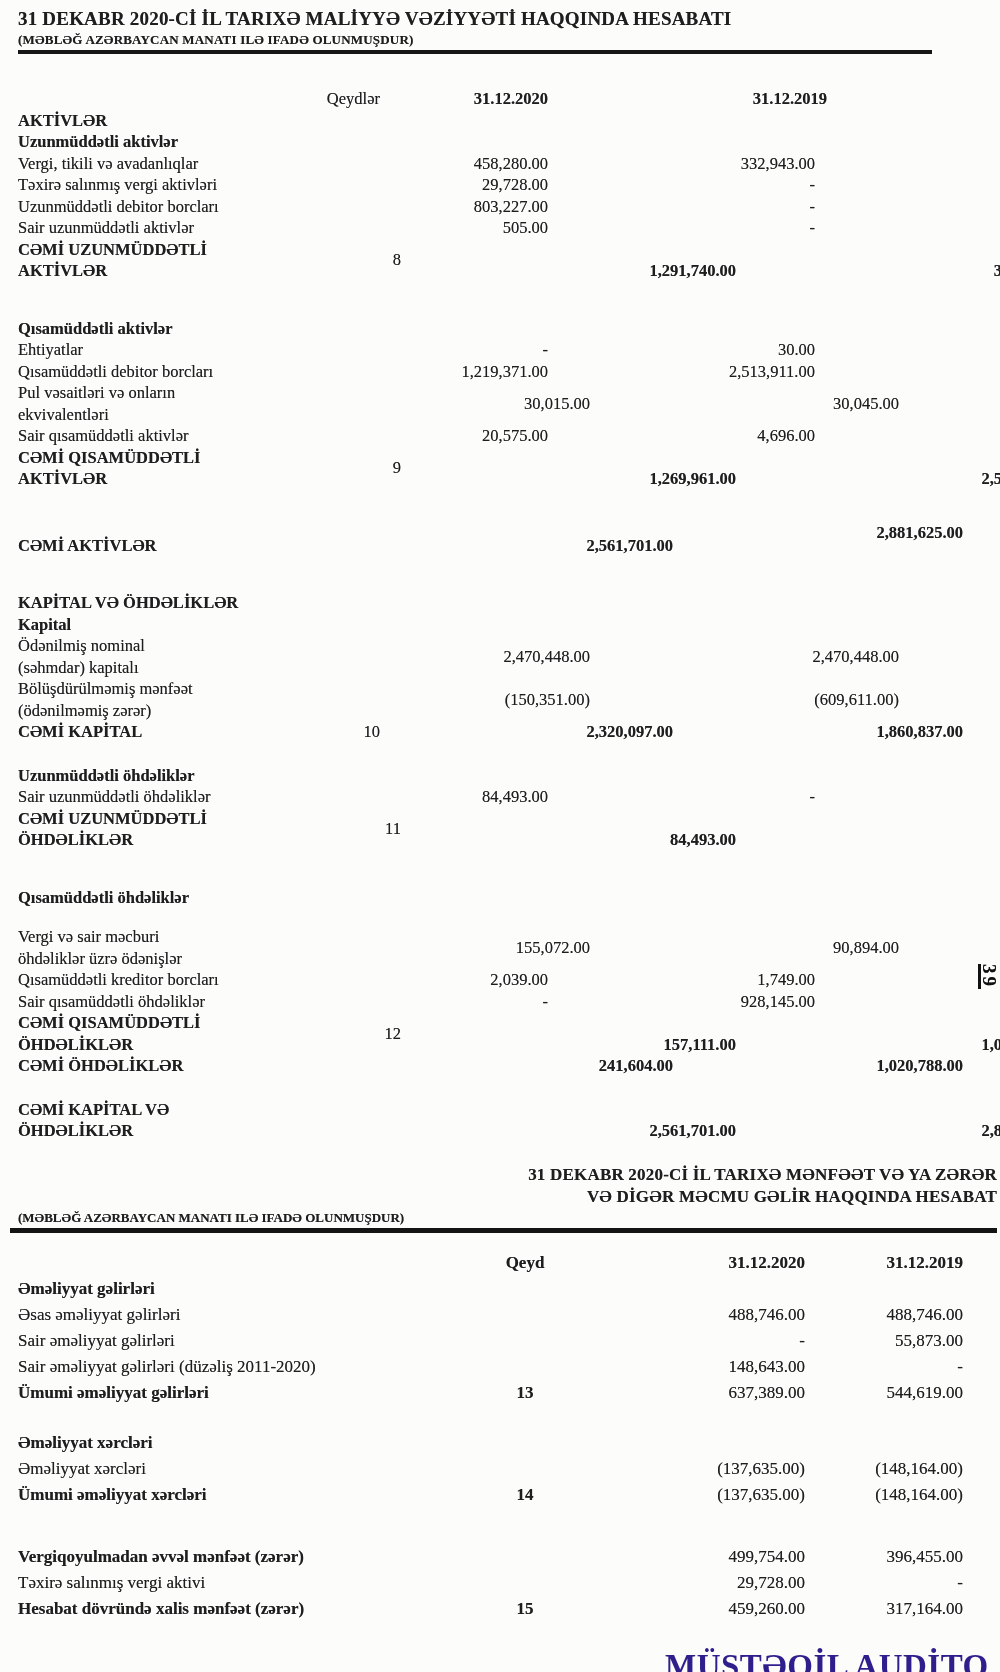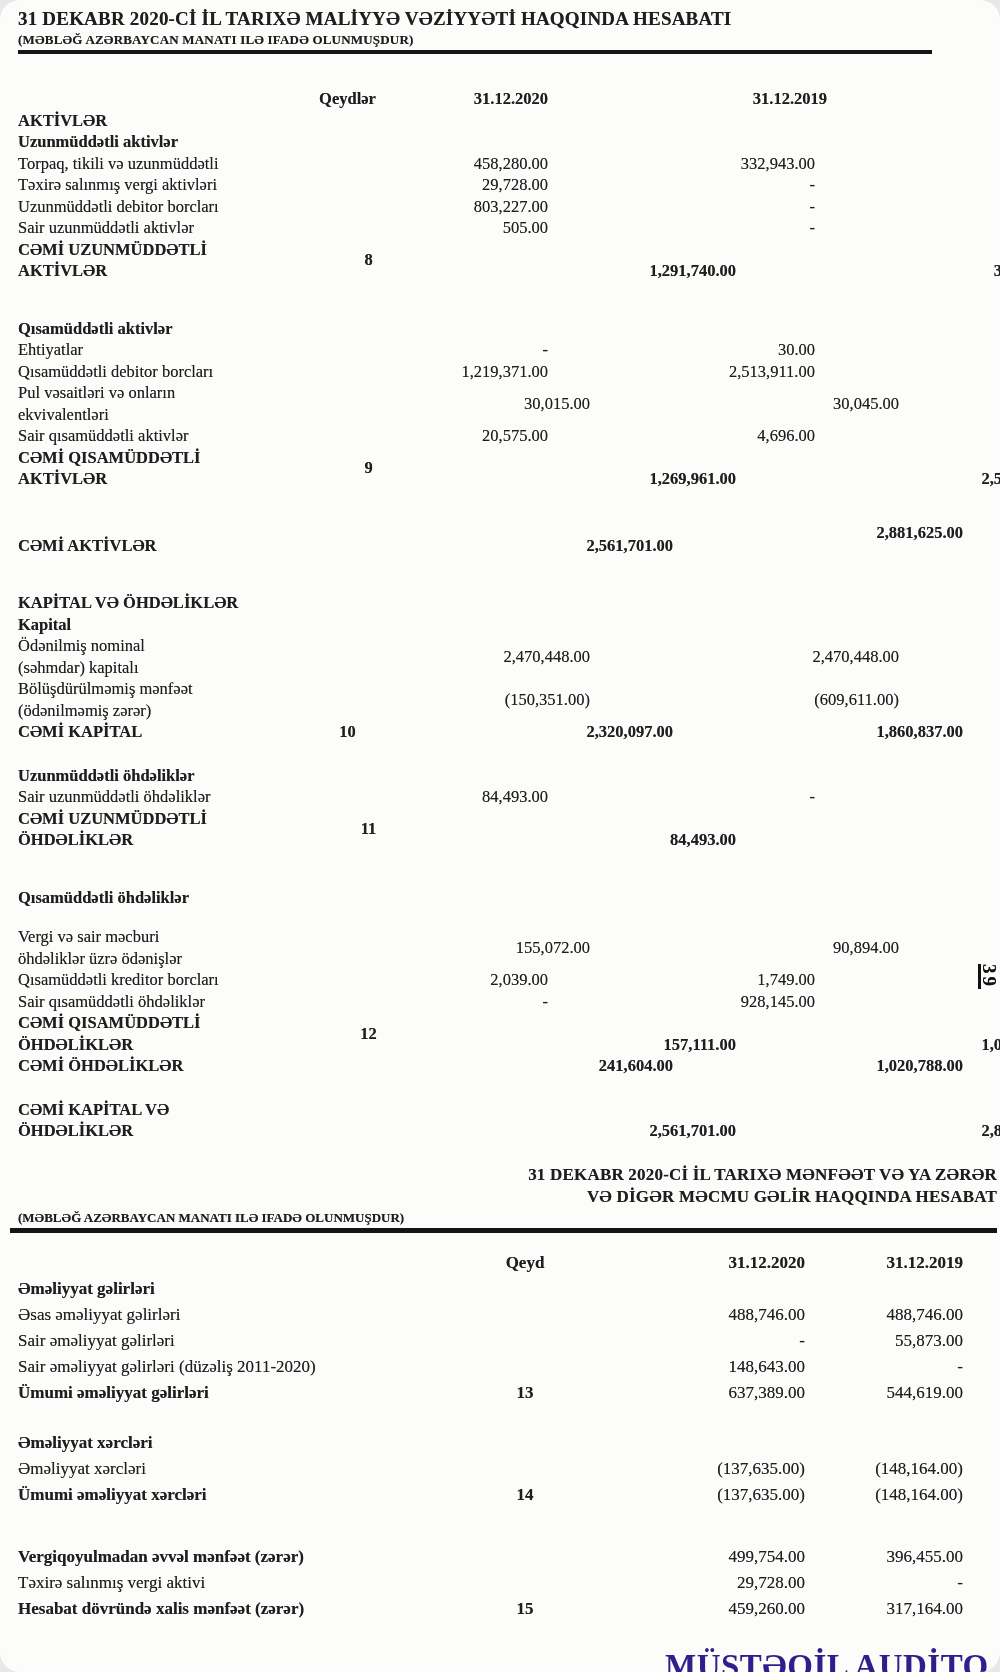--- a/index.html
+++ b/index.html
@@ -1,34 +1,33 @@
 <!DOCTYPE html>
 <html><head>
 <meta charset="utf-8">
 <style>
   html,body{margin:0;padding:0;background:#e8e8e8;}
   .page{
     position:relative; width:1000px; height:1672px; overflow:hidden;
     background:#fcfcfb; color:#1e1e1e;
     font-family:"Liberation Serif","DejaVu Serif",serif;
     text-shadow:0 0 .5px rgba(20,20,20,.55);
-    border-radius:20px;
   }
   
   .s1head{position:absolute; left:18px; top:8px; width:930px;}
   .s1title{font-size:19px; font-weight:bold; line-height:22px; letter-spacing:.2px;}
   .s1sub{font-size:13px; font-weight:bold; line-height:15px; margin-top:2px; letter-spacing:.2px;}
   .rule1{height:4px; background:#161616; width:914px; margin-top:3px;}
   
   .t1{position:absolute; left:18px; top:88px; width:945px; font-size:16.5px;}
   .t1row{display:grid; grid-template-columns:277px 85px 168px 125px 142px 148px; align-items:center;}
   .t1row{min-height:21.5px; line-height:21.5px;}
   .t1row.two{min-height:43px;gap:21px;}
   .t1 .cl{grid-column:1;}
-  .t1 .cn{grid-column:2; text-align:center; padding-left:20px; font-weight:bold;}
+  .t1 .cn{grid-column:2; text-align:right; padding-left:20px; font-weight:normal;}
   .t1 .cv1{grid-column:3; text-align:right;}
   .t1 .ct20{grid-column:4; text-align:right;}
   .t1 .cv3{grid-column:5; text-align:right;}
   .t1 .ct19{grid-column:6; text-align:right;}
   .r-section .cl{font-weight:bold;}
   .r-total .cl, .r-total .ct20, .r-total .ct19{font-weight:bold;}
   .t1row.two.r-total{align-items:end;}
   .t1row.two.r-total .cn{align-self:center;}
   .t1row.raise4 .ct19{transform:translateY(-13px);}
   .hdr{font-weight:bold;}
@@ -97,21 +96,21 @@
           <div>Uzunmüddətli aktivlər</div>
         </span>
         <span class="cn"></span>
         <span class="cv1"></span>
         <span class="ct20"></span>
         <span class="cv3"></span>
         <span class="ct19"></span>
       </div>
       <div class="t1row r-item">
         <span class="cl">
-          <div>Torpaq, tikili və uzunmüddətli</div>
+          <div>Vergi, tikili və avadanlıqlar</div>
         </span>
         <span class="cn"></span>
         <span class="cv1">458,280.00</span>
         <span class="ct20"></span>
         <span class="cv3">332,943.00</span>
         <span class="ct19"></span>
       </div>
       <div class="t1row r-item">
         <span class="cl">
           <div>Təxirə salınmış vergi aktivləri</div>

